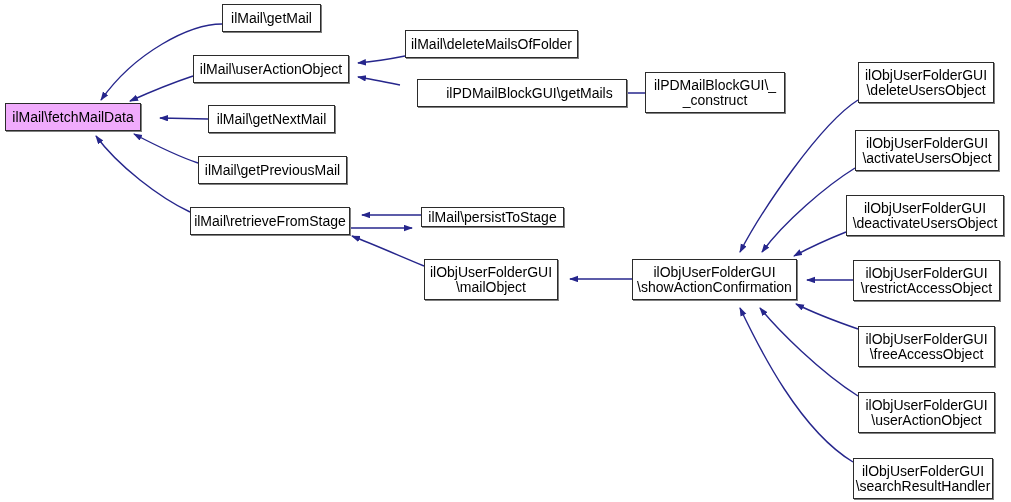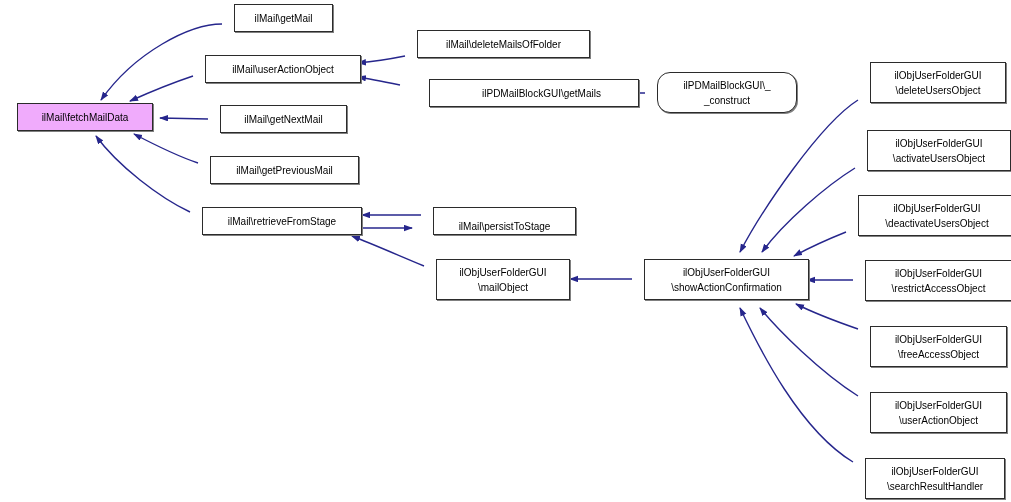--- a/index.html
+++ b/index.html
@@ -23,30 +23,29 @@
     width: 1011px;
     height: 502px;
     pointer-events: none;
   }
   .node {
     position: absolute;
     box-sizing: border-box;
     border: 1px solid #2b2b2b;
     background: #ffffff;
     color: #000000;
-    font-size: 10px;
+    font-size: 14px;
     line-height: 15px;
     text-align: center;
     display: flex;
     align-items: center;
     justify-content: center;
     white-space: pre;
     box-shadow: 1px 1px 0 0 #808080;
     letter-spacing: 0px;
-    margin-left: 12px;
   }
   .node.highlight {
     background: #f0abfc;
   }
   .node .lbl {
     display: block;
     width: 100%;
   }
 </style>
 </head>
@@ -83,23 +82,23 @@
   </svg>
   <div id="node-layer">
       <div class="node highlight" style="left: 5px; top: 103px; width: 136px; height: 28px;"><span class="lbl">ilMail\fetchMailData</span></div>
       <div class="node" style="left: 222px; top: 4px; width: 99px; height: 28px;"><span class="lbl">ilMail\getMail</span></div>
       <div class="node" style="left: 193px; top: 55px; width: 156px; height: 28px;"><span class="lbl">ilMail\userActionObject</span></div>
       <div class="node" style="left: 208px; top: 105px; width: 127px; height: 28px; justify-content: flex-end;"><span class="lbl">ilMail\getNextMail</span></div>
       <div class="node" style="left: 198px; top: 156px; width: 149px; height: 28px;"><span class="lbl">ilMail\getPreviousMail</span></div>
       <div class="node" style="left: 190px; top: 207px; width: 160px; height: 28px; text-align: center;"><span class="lbl">ilMail\retrieveFromStage</span></div>
       <div class="node" style="left: 405px; top: 30px; width: 173px; height: 28px;"><span class="lbl">ilMail\deleteMailsOfFolder</span></div>
       <div class="node" style="left: 417px; top: 79px; width: 210px; height: 28px; padding-left: 15px;"><span class="lbl">ilPDMailBlockGUI\getMails</span></div>
-      <div class="node" style="left: 645px; top: 72px; width: 140px; height: 41px; border-radius: 13px;"><span class="lbl">ilPDMailBlockGUI\_
+      <div class="node" style="left: 645px; top: 72px; width: 140px; height: 41px;"><span class="lbl">ilPDMailBlockGUI\_
 _construct</span></div>
-      <div class="node" style="left: 421px; top: 207px; width: 143px; height: 28px; align-items: flex-end;"><span class="lbl">ilMail\persistToStage</span></div>
+      <div class="node" style="left: 421px; top: 207px; width: 143px; height: 20px;"><span class="lbl">ilMail\persistToStage</span></div>
       <div class="node" style="left: 424px; top: 259px; width: 134px; height: 41px;"><span class="lbl">ilObjUserFolderGUI
 \mailObject</span></div>
       <div class="node" style="left: 632px; top: 259px; width: 165px; height: 41px;"><span class="lbl">ilObjUserFolderGUI
 \showActionConfirmation</span></div>
       <div class="node" style="left: 858px; top: 62px; width: 136px; height: 41px;"><span class="lbl">ilObjUserFolderGUI
 \deleteUsersObject</span></div>
       <div class="node" style="left: 855px; top: 130px; width: 144px; height: 41px;"><span class="lbl">ilObjUserFolderGUI
 \activateUsersObject</span></div>
       <div class="node" style="left: 846px; top: 195px; width: 158px; height: 41px;"><span class="lbl">ilObjUserFolderGUI
 \deactivateUsersObject</span></div>

